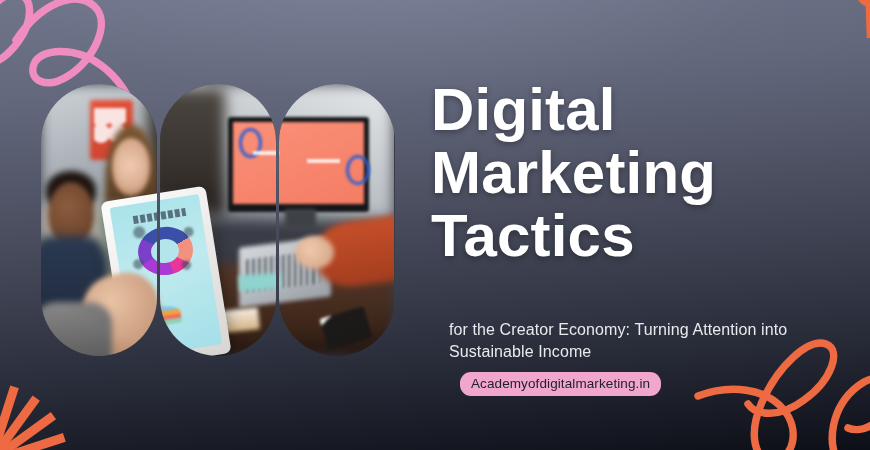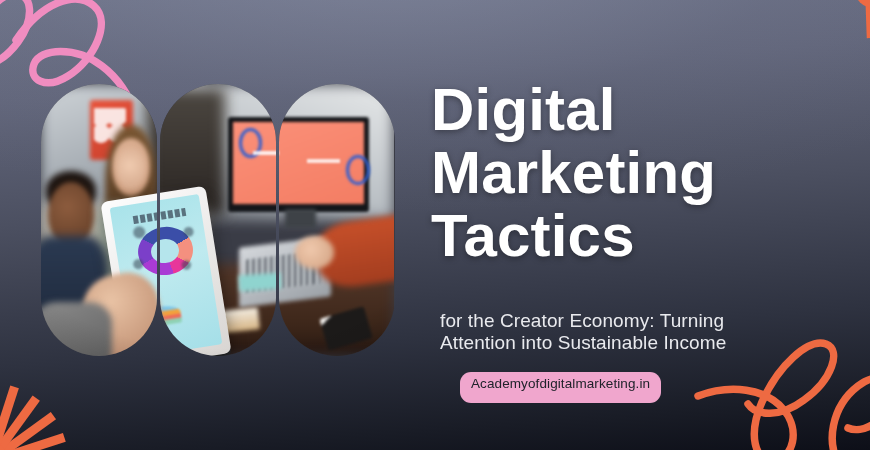--- a/index.html
+++ b/index.html
@@ -196,33 +196,33 @@
     line-height: 63px;
     font-weight: 700;
     letter-spacing: 0.2px;
     text-shadow: 0 2px 6px rgba(0,0,0,.35);
   }
   #subhead {
     position: absolute;
     top: 303px;
     left: 2px;
     width: 360px;
-    margin: 7px;
+    margin: 16px;
     color: #e9eaee;
-    font-size: 19px;
+    font-size: 16px;
     line-height: 22px;
     font-weight: 300;
     letter-spacing: 0.1px;
   }
   #site-badge {
     position: absolute;
     top: 372px;
     left: 29px;
     display: inline-block;
-    padding: 4px 11px 12px;
+    padding: 4px 11px 5px;
     border-radius: 11px;
     background: #f0a6cd;
     color: #20232b;
     font-size: 13.5px;
     font-weight: 400;
     letter-spacing: .1px;
     white-space: nowrap;
   }
 </style>
 </head>

